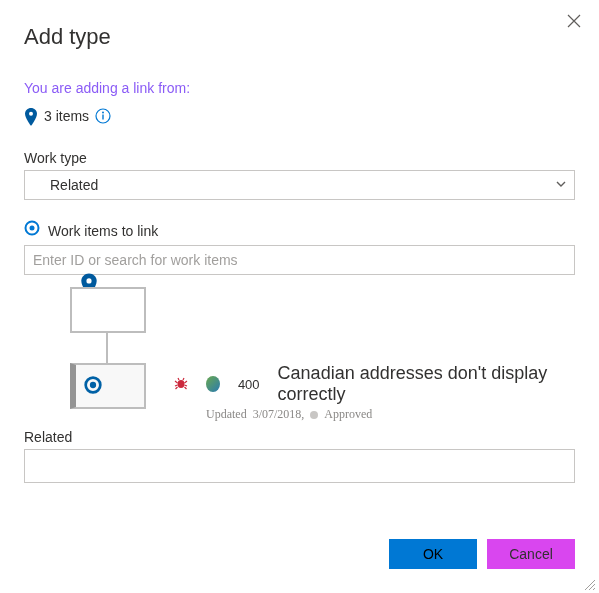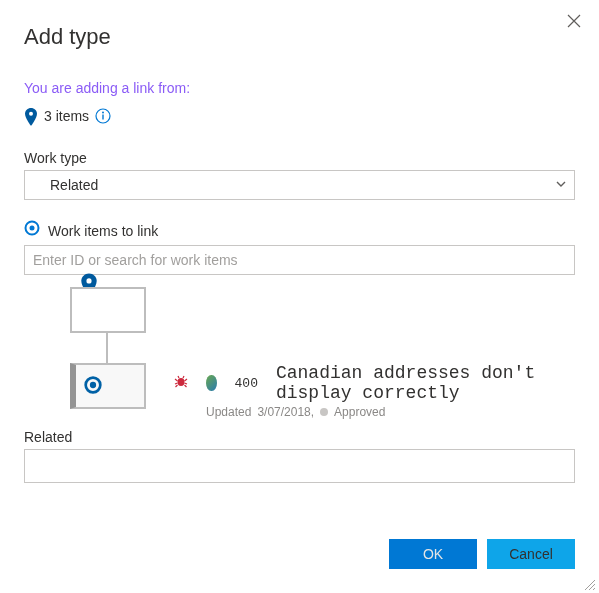--- a/index.html
+++ b/index.html
@@ -125,31 +125,31 @@
       left: 150px;
       top: 76px;
       display: flex;
       flex-direction: column;
       gap: 2px;
     }
     .wi-title-row {
       display: flex;
       align-items: center;
       gap: 18px;
-      font-family: Liberation Mono, monospace;
     }
     .wi-title { color: #323130; font-size: 18px;}
     .wi-id { color: #323130; font-size: 13px;}
     .wi-meta {
       display: flex;
       align-items: center;
       gap: 6px;
       font-size: 12px;
       color: #8a8886;
       margin-left: 32px;
+      font-family: Liberation Serif, serif;
     }
     .dot {
       width: 8px; height: 8px; border-radius: 50%;
       background: #c8c6c4;
       display: inline-block;
     }
     .bug-icon { color: #cc293d; }
     .avatar {
       width: 16px; height: 16px; border-radius: 50%;
       background: linear-gradient(135deg,#6aa84f,#2a7ab0);
@@ -170,22 +170,22 @@
       gap: 10px;
     }
     .btn {
       min-width: 88px;
       padding: 7px 16px;
       font-size: 14px;
       border: none;
       cursor: pointer;
       text-align: center;
     }
-    .btn-primary { background: #0078d4; color: #e5e5e5; }
-    .btn-default { background: #0ea5e9; color: #323130; }
+    .btn-primary { background: #0078d4; color: #000000; }
+    .btn-default { background: #d946ef; color: #323130; }
     .resize-grip {
       position: absolute;
       right: 3px;
       bottom: 3px;
       width: 12px; height: 12px;
       color: #a19f9d;
     }
   </style>
 </head>
 <body>

